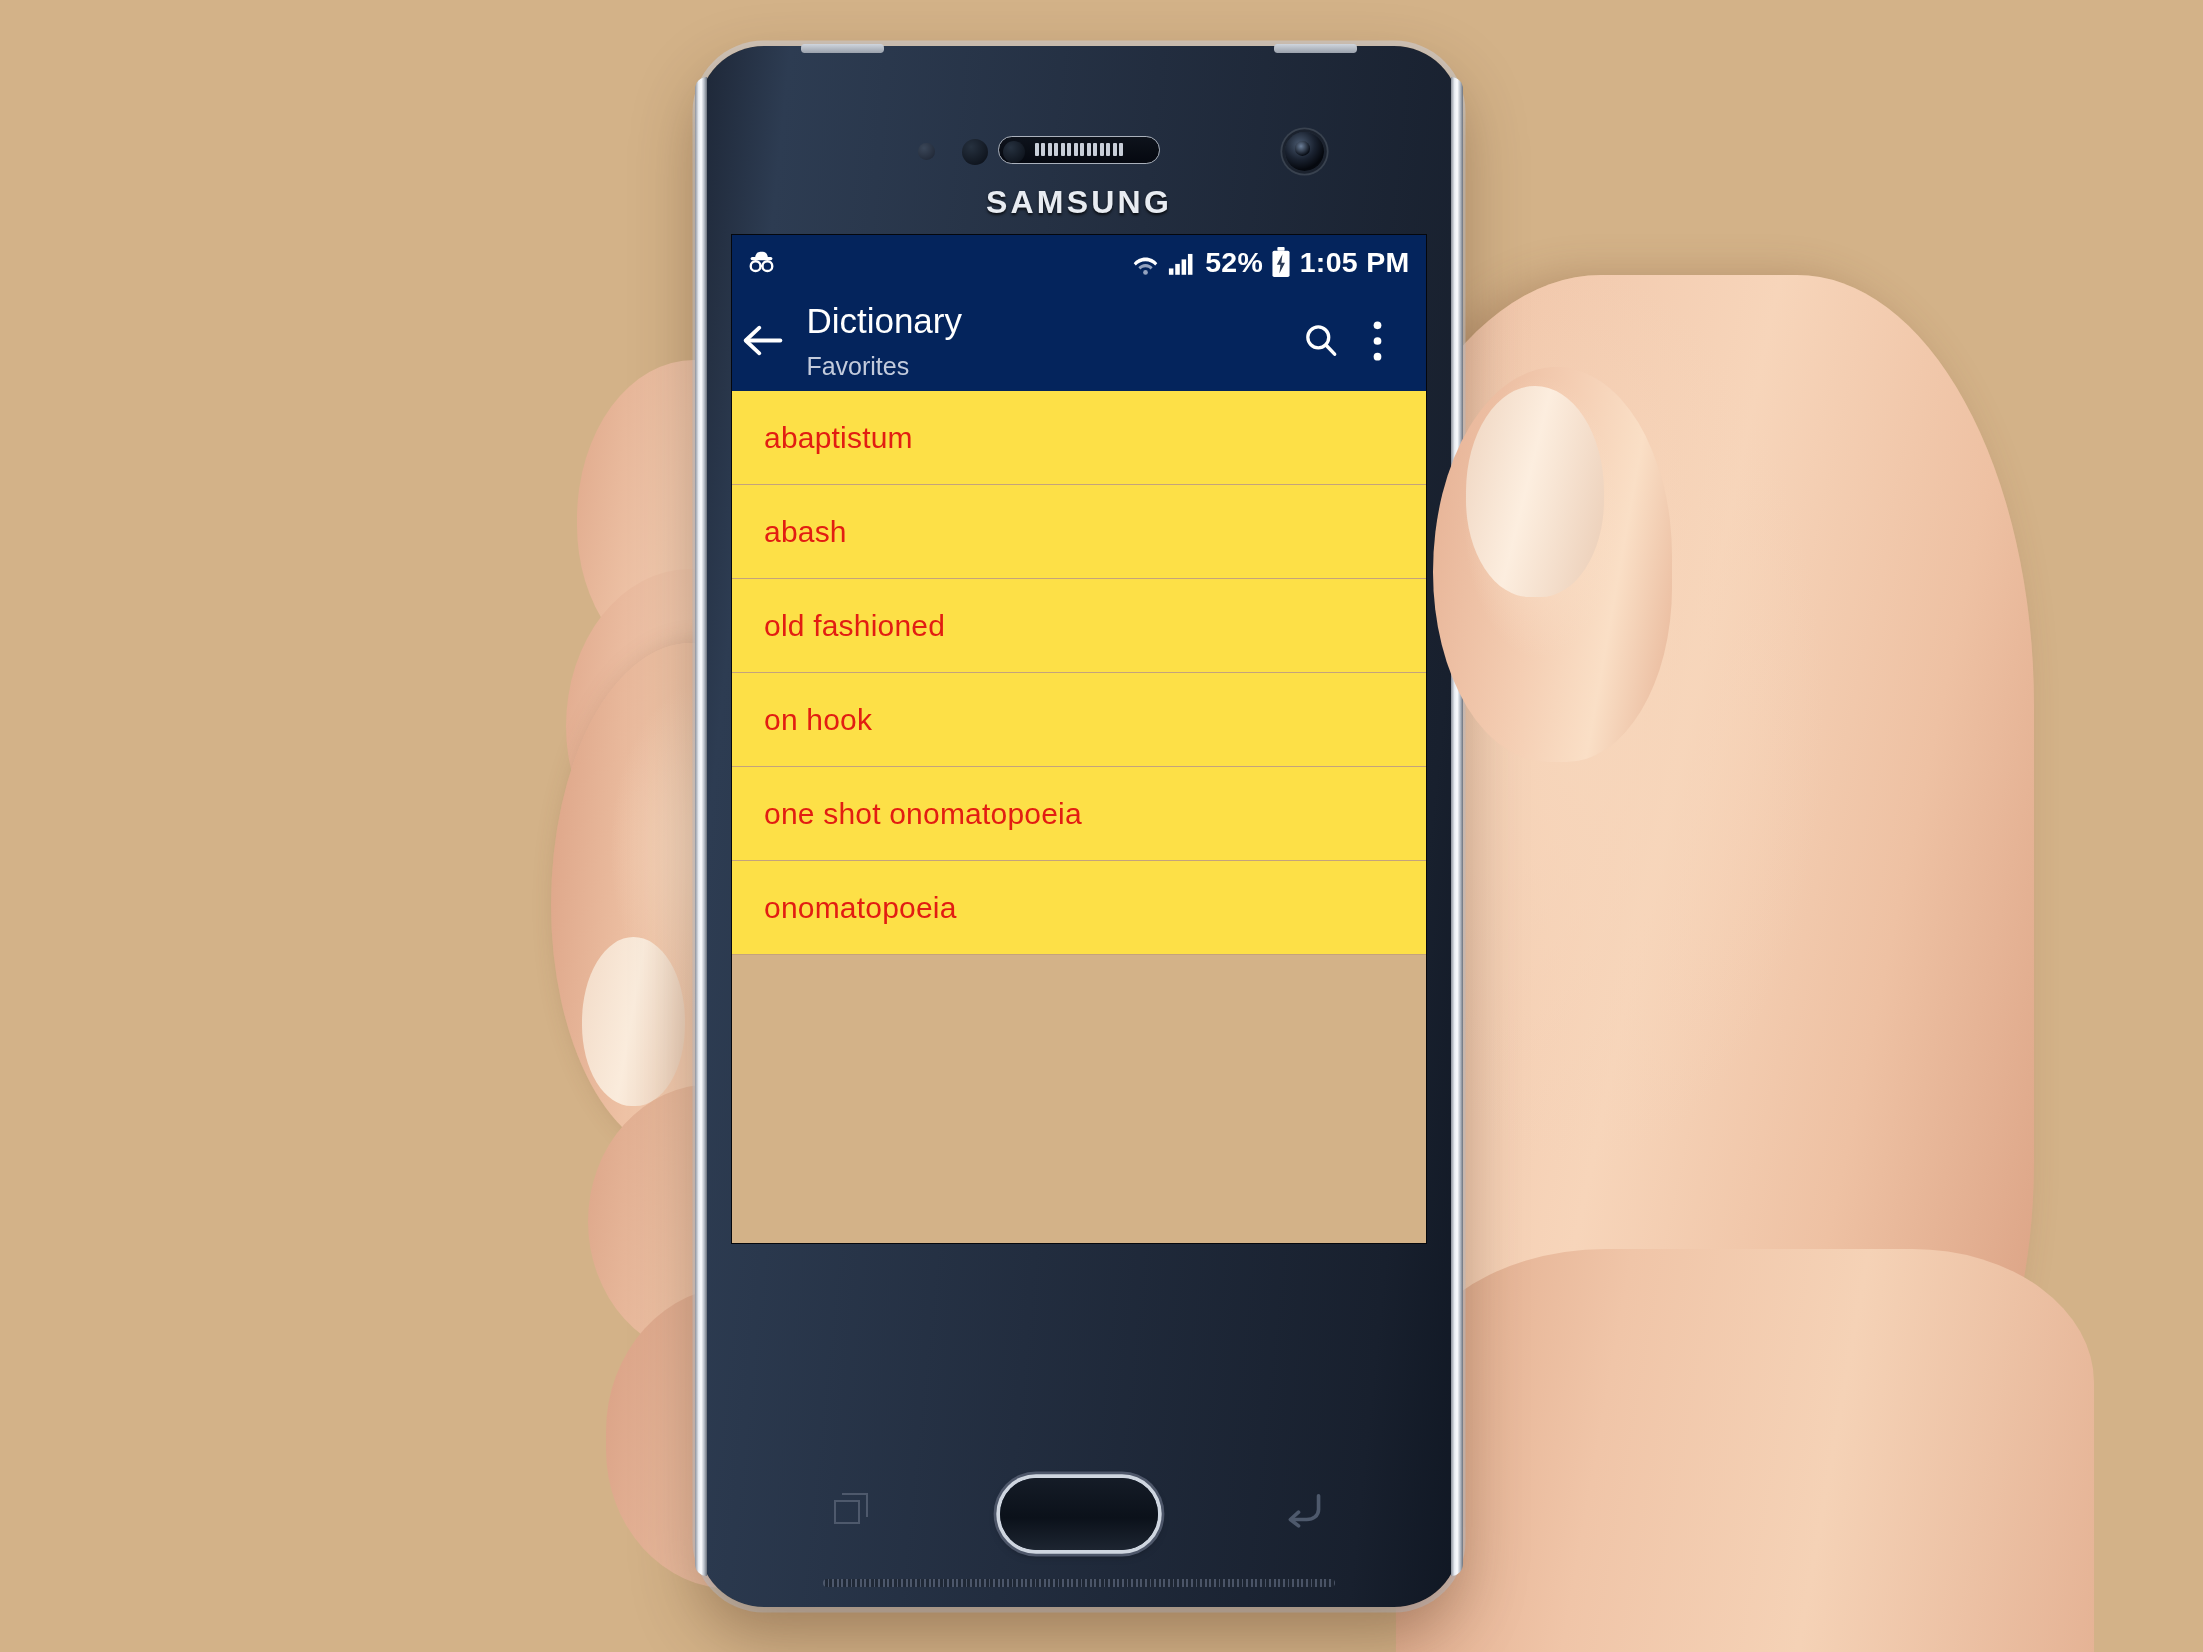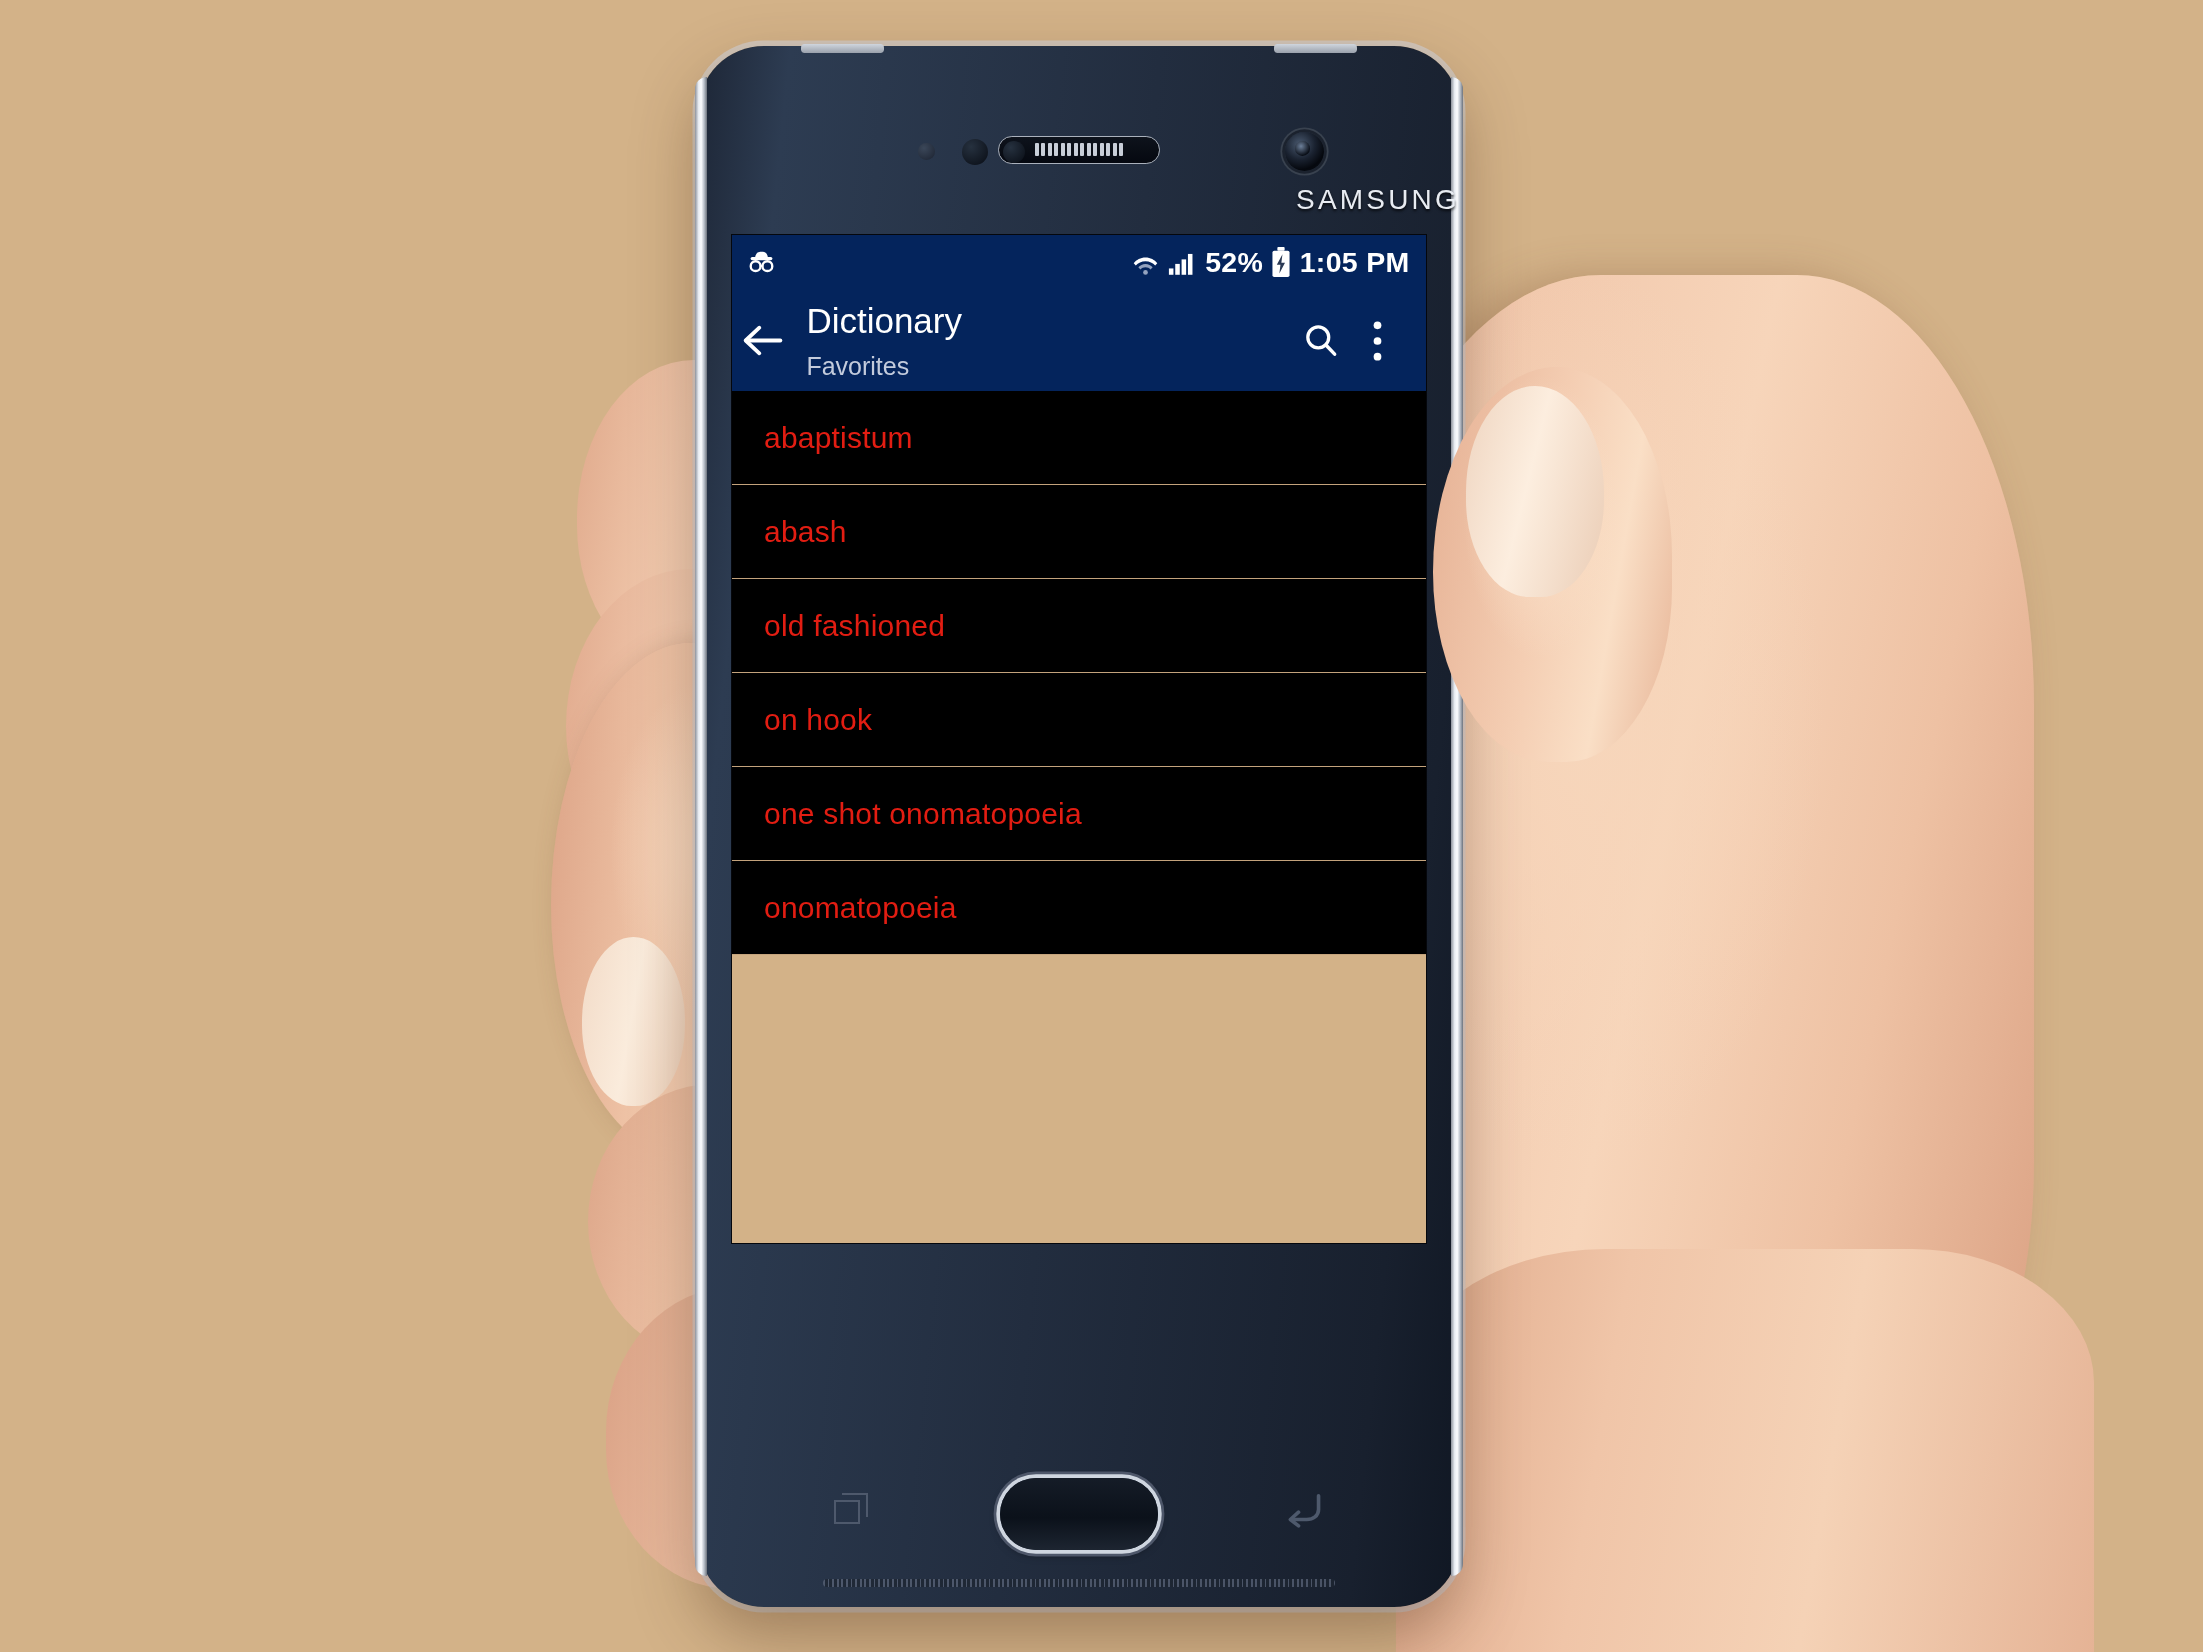--- a/index.html
+++ b/index.html
@@ -122,23 +122,23 @@
   #front-camera {
     position:absolute; right:136px; top:86px; width:39px; height:39px; border-radius:50%;
     background:radial-gradient(circle at 38% 32%,#4a5a70 0%,#1a2230 42%,#05080e 70%,#0b1018 100%);
     box-shadow:0 0 0 2.8px #1b222e, 0 0 0 4.6px #39424f;
   }
   #front-camera::after {
     content:""; position:absolute; left:10px; top:9.2px; width:14.7px; height:14.7px;
     border-radius:50%; background:radial-gradient(circle at 40% 35%,#6d809a,#0a0f18 70%);
   }
   #samsung-logo {
-    position:absolute; left:0; right:0; top:138px; text-align:right;
+    position:absolute; left:0; right:0; top:138px; text-align:center;
     font-family:"Liberation Sans", sans-serif;
-    font-size:28px; font-weight:normal; letter-spacing:3.2px;
+    font-size:32px; font-weight:bold; letter-spacing:3.2px;
     color:#e8ecf2;
     text-shadow:0 1.8px 2.8px rgba(0,0,0,.75);
   }
 
   
   #screen {
     position:absolute; left:33px; top:188px; width:696px; height:1010px;
     background:#d3b288; overflow:hidden;
     border:1.8px solid #05070c;
   }
@@ -157,21 +157,21 @@
     height:101px; background:#04245c; color:#fff;
     display:flex; align-items:center; padding:0 20px 0 5px;
   }
   #back-arrow { width:51px; height:51px; flex:0 0 51px; display:flex; align-items:center; justify-content:center; }
   #titles { margin-left:18.4px; flex:1 1 auto; line-height:1.06; }
   #app-title { font-size:35px; font-weight:normal; color:#ffffff; }
   #app-subtitle { font-size:25px; color:#c3cbdc; margin-top:14px; }
   #search-btn, #overflow-btn { width:57px; height:57px; display:flex; align-items:center; justify-content:center; }
 
   
-  #word-list { background:#000000; }
+  #word-list { background:#fde047; }
   .row {
     height:94px; display:flex; align-items:center;
     padding-left:32px;
     border-bottom:0.9px solid #c4a37c;
   }
   .row-label { font-size:30px; color:#e21d12; letter-spacing:0.2px; }
 
   
   #home-btn {
     position:absolute; left:50%; bottom:57px; transform:translateX(-50%);

